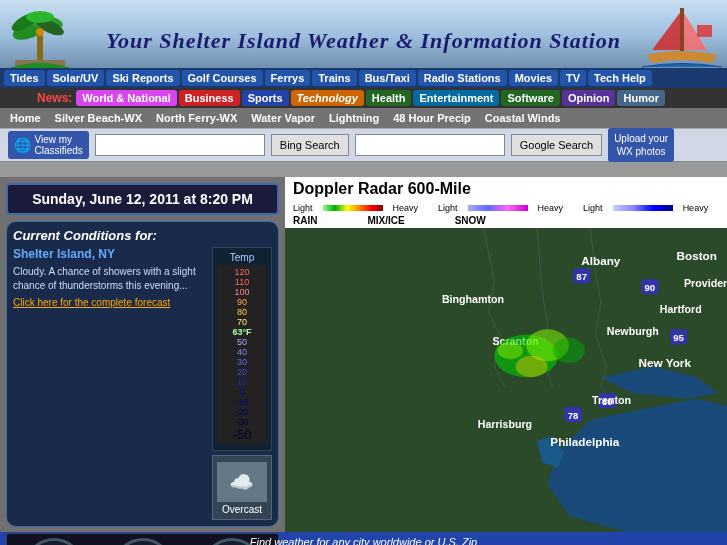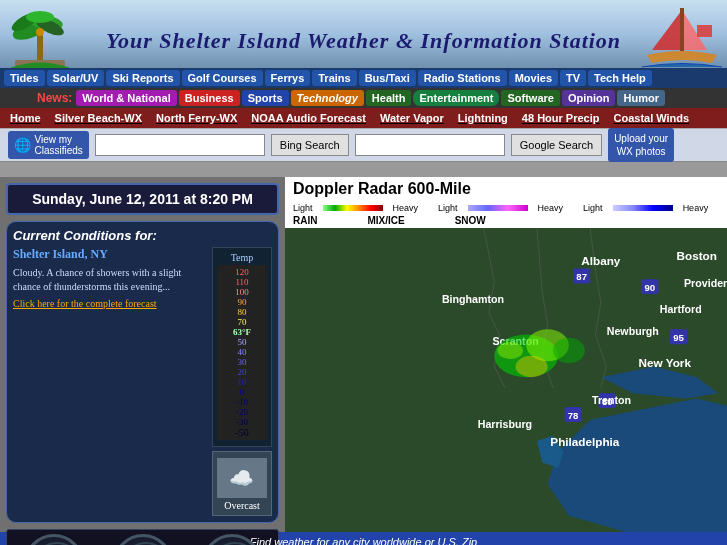--- a/index.html
+++ b/index.html
@@ -41,21 +41,21 @@
     
     .nav-bar {
       display: flex;
       flex-wrap: nowrap;
       align-items: center;
       padding: 2px 4px;
       gap: 2px;
     }
     .nav-bar-1 { background: #1a3a6e; }
     .nav-bar-2 { background: #333; padding-left: 37px; }
-    .nav-bar-3 { background: #7f1d1d; text-decoration: underline; }
+    .nav-bar-3 { background: #737373; }
 
     .nav-btn {
       color: white;
       font-size: 11px;
       font-weight: bold;
       padding: 2px 6px;
       border-radius: 3px;
       cursor: pointer;
       white-space: nowrap;
       text-decoration: none;
@@ -64,26 +64,26 @@
 
     .nav-label-red {
       color: #ff4444;
       font-weight: bold;
       font-size: 12px;
       margin-right: 2px;
     }
 
     
     .nav-bar-2 .nav-btn { font-size: 11px; }
-    .nb-worldnational { background: #a21caf; }
+    .nb-worldnational { background: #d946ef; }
     .nb-business { background: #cc2222; }
     .nb-sports { background: #2244aa; }
     .nb-technology { background: #cc6600; font-style: italic; }
     .nb-health { background: #226622; }
-    .nb-entertainment { background: #15803d; border-radius: 7px; }
+    .nb-entertainment { background: #0369a1; }
     .nb-software { background: #226622; }
     .nb-opinion { background: #553399; }
     .nb-humor { background: #446688; }
 
     
     .nav-bar-3 .nav-btn { background: none; color: white; font-size: 11px; }
 
     
     #search-bar {
       background: #d0d8e8;
@@ -192,21 +192,20 @@
     .forecast-link {
       color: #ffaa00;
       font-size: 10px;
       text-decoration: underline;
       cursor: pointer;
     }
 
     .conditions-inner {
       display: flex;
       gap: 6px;
-      font-family: Liberation Serif, serif;
     }
     .conditions-text { flex: 1; }
 
     .temp-box {
       background: #112233;
       border: 1px solid #334455;
       padding: 4px;
       min-width: 50px;
       text-align: center;
     }
@@ -379,21 +378,20 @@
   <a class="nav-btn nb-entertainment">Entertainment</a>
   <a class="nav-btn nb-software">Software</a>
   <a class="nav-btn nb-opinion">Opinion</a>
   <a class="nav-btn nb-humor">Humor</a>
 </div>
 
 <div class="nav-bar nav-bar-3">
   <a class="nav-btn">Home</a>
   <a class="nav-btn">Silver Beach-WX</a>
   <a class="nav-btn">North Ferry-WX</a>
-  <a class="nav-btn">NOAA Audio Forecast</a>
   <a class="nav-btn">Water Vapor</a>
   <a class="nav-btn">Lightning</a>
   <a class="nav-btn">48 Hour Precip</a>
   <a class="nav-btn">Coastal Winds</a>
 </div>
 
 <div id="search-bar">
   <div class="classifieds-btn">
     <span class="globe-icon">🌐</span>
     <span style="font-size:10px;">View my<br>Classifieds</span>
@@ -435,21 +433,21 @@
               <div style="color:#aaffaa;font-size:9px;font-weight:bold;">63°F</div>
               <div style="color:#aaaaff;font-size:9px;">50</div>
               <div style="color:#8888ff;font-size:9px;">40</div>
               <div style="color:#6666ff;font-size:9px;">30</div>
               <div style="color:#4444dd;font-size:9px;">20</div>
               <div style="color:#2222cc;font-size:9px;">10</div>
               <div style="color:#0000aa;font-size:9px;">0</div>
               <div style="color:#000088;font-size:9px;">-10</div>
               <div style="color:#000066;font-size:9px;">-20</div>
               <div style="color:#000044;font-size:9px;">-30</div>
-              <div style="color:#000033;font-size:10px;">-50</div>
+              <div style="color:#000033;font-size:13px;">-50</div>
             </div>
           </div>
           <div class="weather-icon-box">
             <div class="weather-icon-img">☁️</div>
             <div>Overcast</div>
           </div>
         </div>
       </div>
     </div>
 

